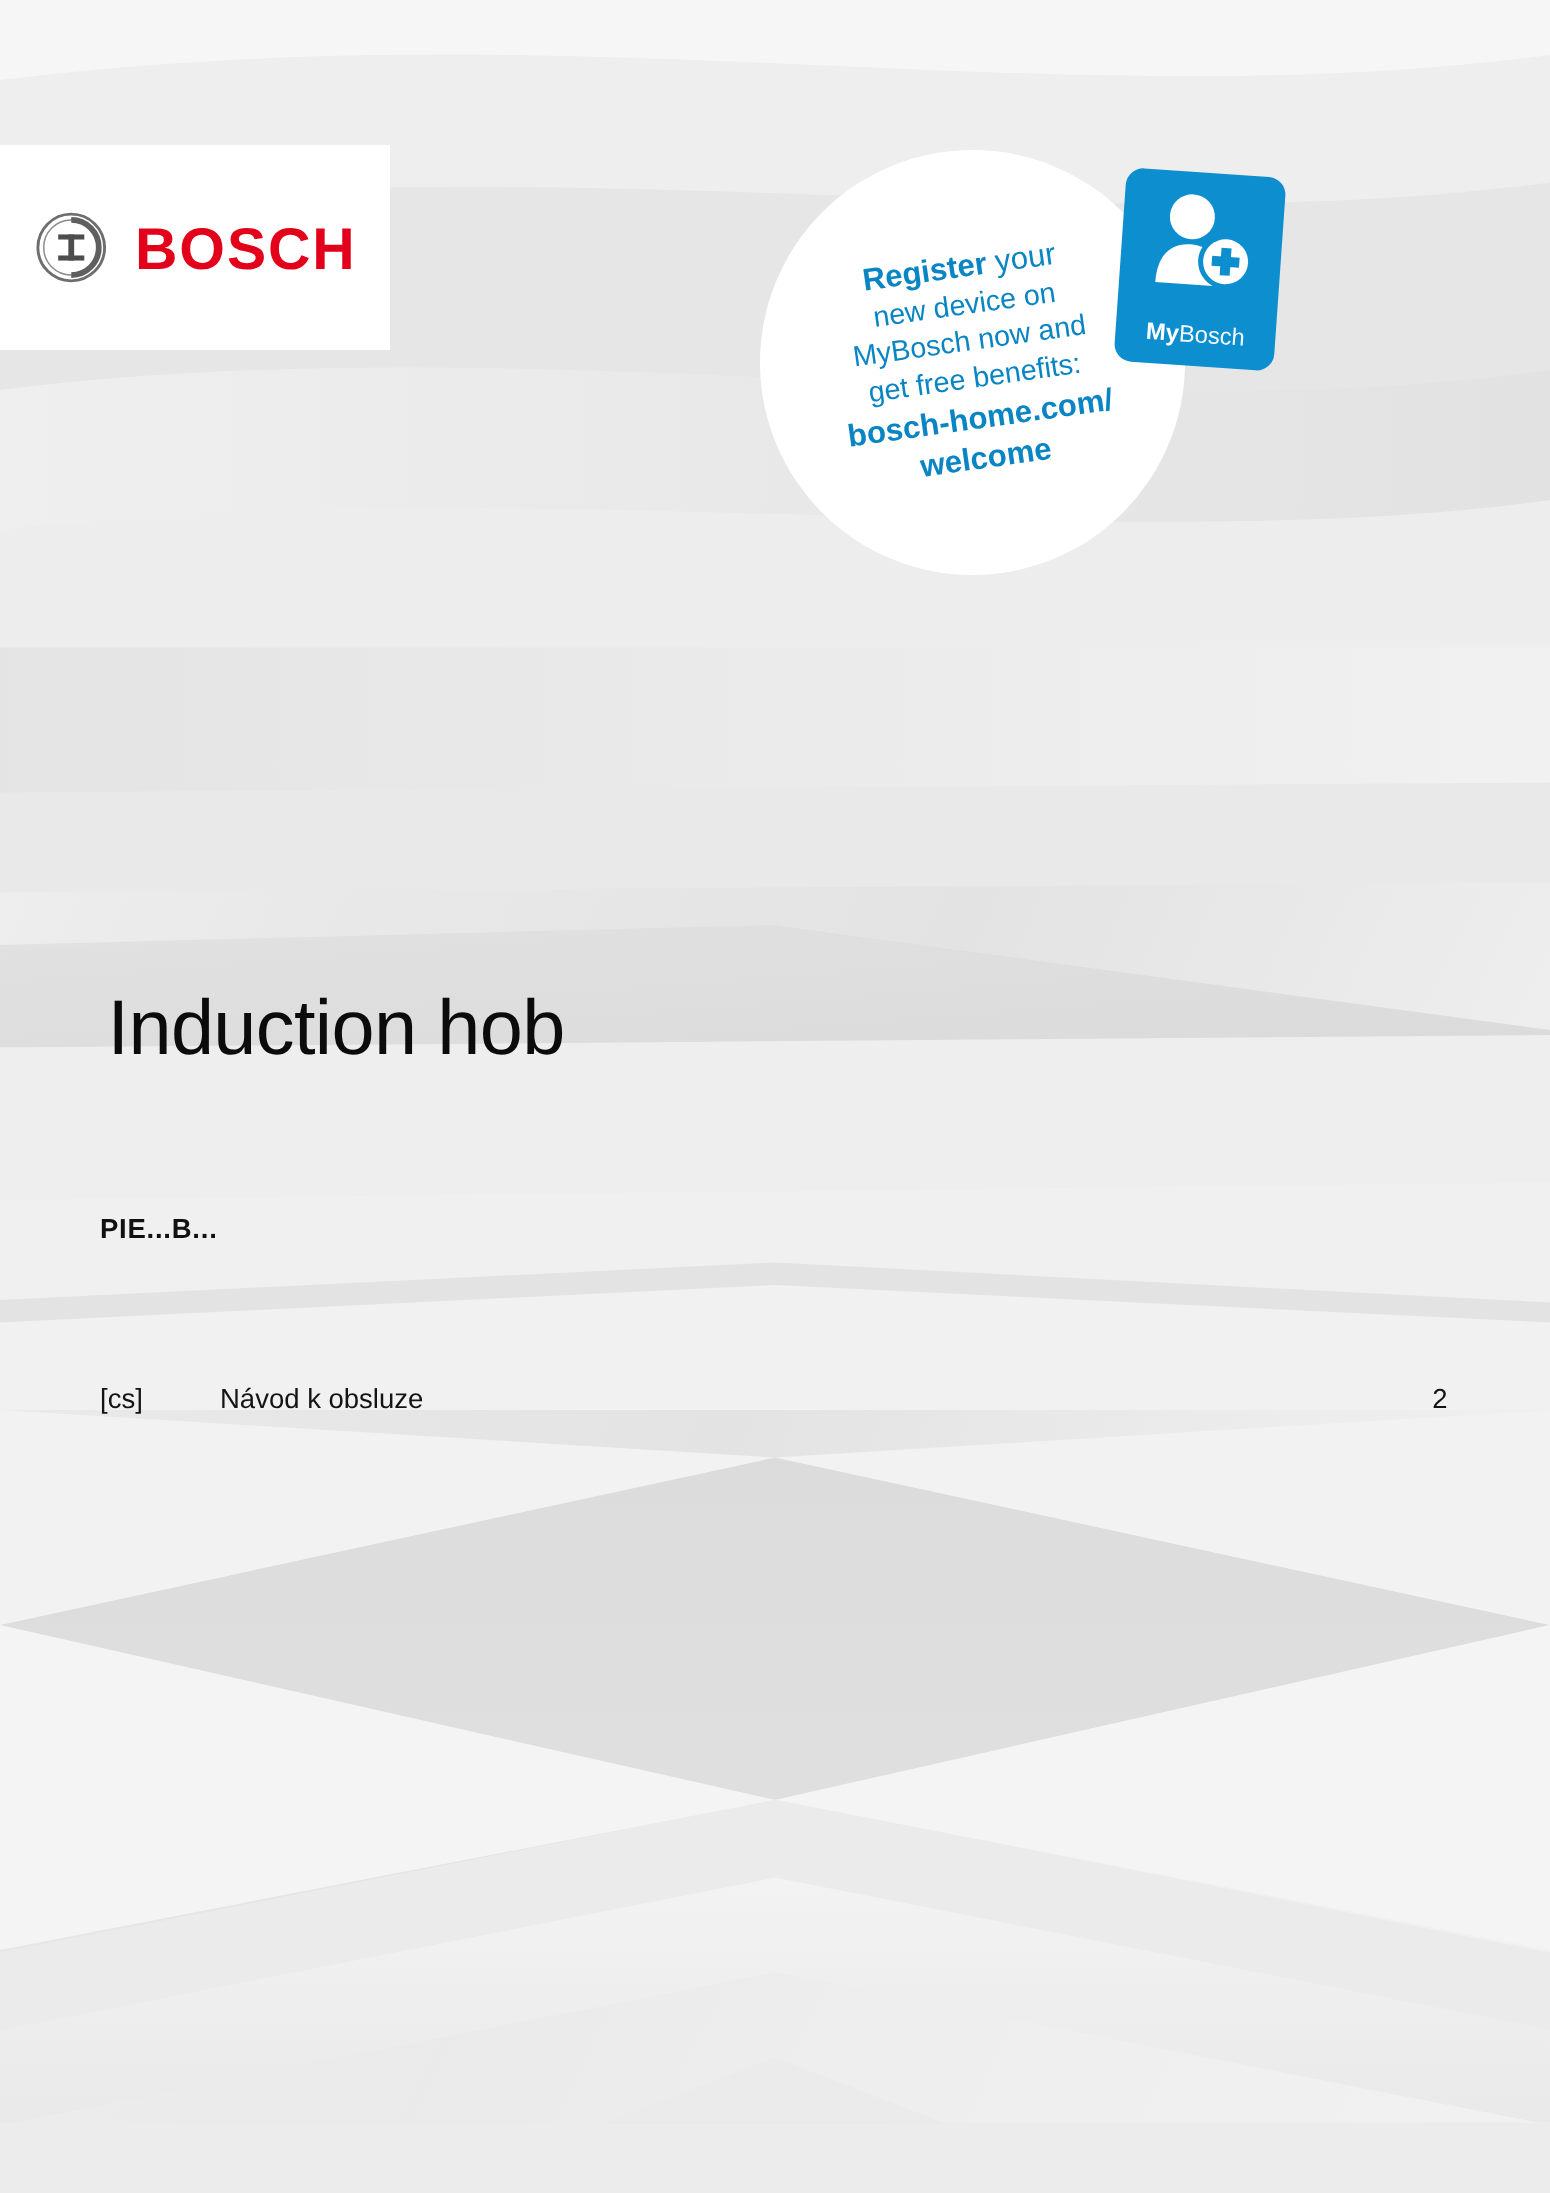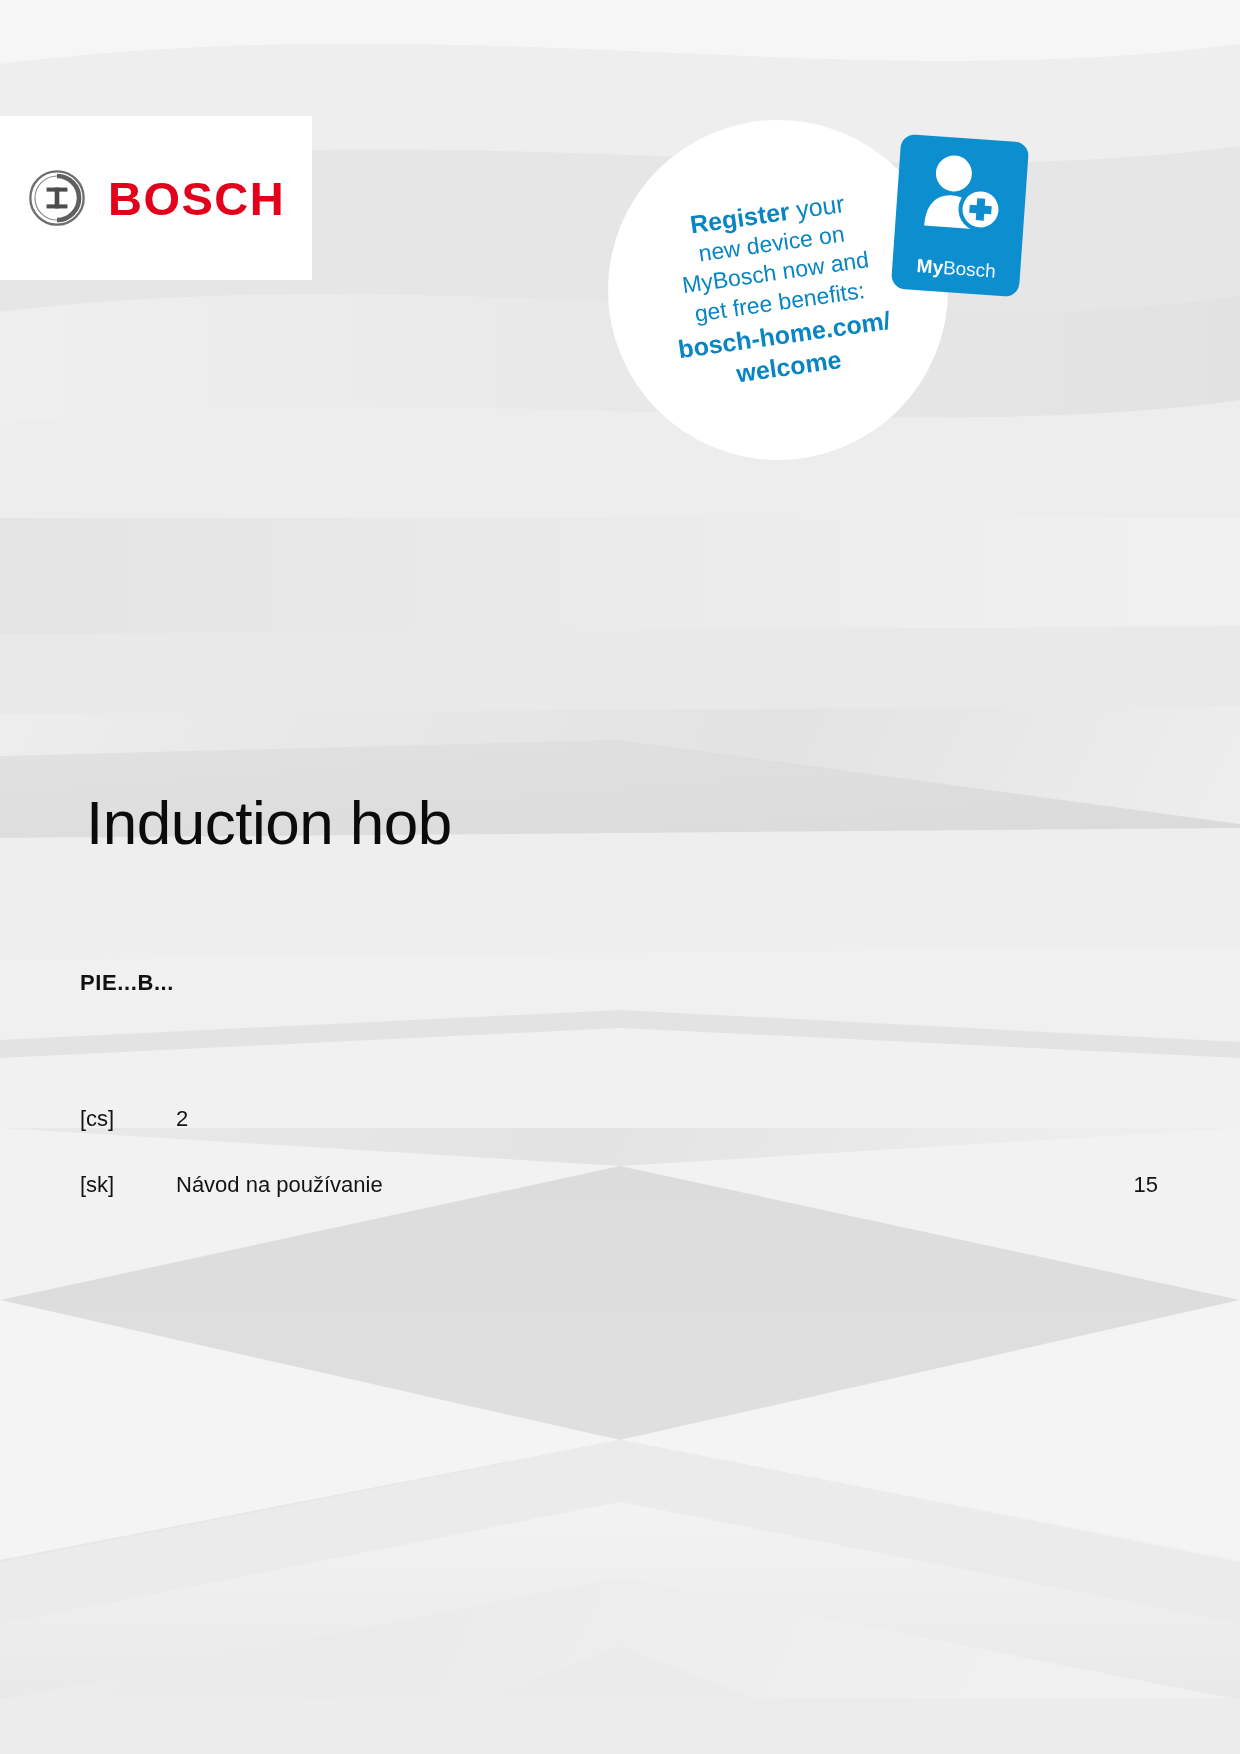--- a/index.html
+++ b/index.html
@@ -227,22 +227,18 @@
     </div>
   </div>
 
   <div class="doc-title">Induction hob</div>
 
   <div class="model-code">PIE...B...</div>
 
   <div class="lang-table">
     <div class="lang-row">
       <div class="lang-code">[cs]</div>
+      <div class="lang-title">Návod k obsluze</div>
       <div class="lang-page">2</div>
     </div>
-    <div class="lang-row">
-      <div class="lang-code">[sk]</div>
-      <div class="lang-title">Návod na používanie</div>
-      <div class="lang-page">15</div>
-    </div>
   </div>
 
 </div>
 
 </body></html>

